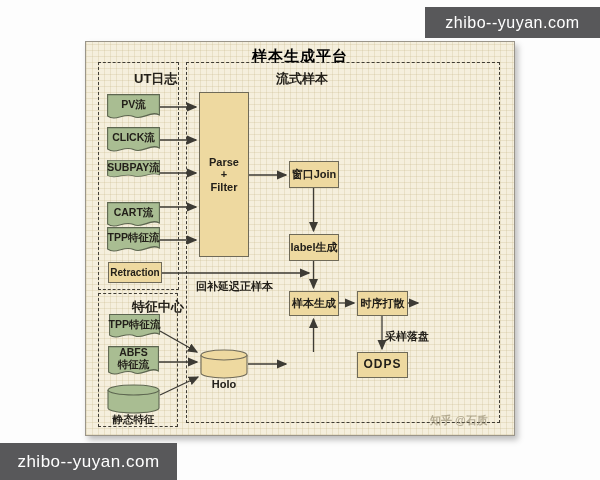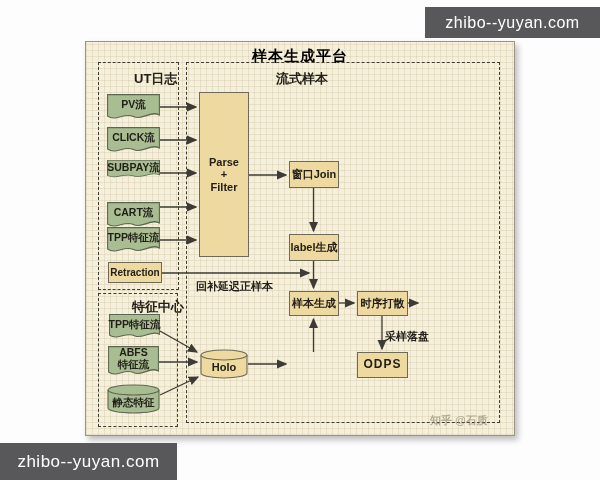--- a/index.html
+++ b/index.html
@@ -46,21 +46,21 @@
     display:flex;align-items:center;justify-content:center;flex-direction:column;
     font-size:10.5px;font-weight:700;color:#23201a;line-height:1.15;
     text-align:center;white-space:nowrap;
   }
   .rect{
     border:1.2px solid #6f6a58;background:#eed9a0;padding-left:48px;
   }
   .rect .txt{font-size:11px;}
   .shape-svg{position:absolute;left:0;top:0;width:100%;height:100%;display:block;}
   .doc .txt{height:78%;}
-  .cyl .txt{padding-top:3px;}
+  .cyl .txt{padding-top:20px;}
 
   
   .n-pv     {left:107px;top:94px;width:53px;height:27px;}
   .n-click  {left:107px;top:127px;width:53px;height:27px;}
   .n-subpay {left:107px;top:160px;width:53px;height:19px;}
   .n-cart   {left:107px;top:202px;width:53px;height:27px;}
   .n-trade  {left:107px;top:227px;width:53px;height:27px;}
   .n-retraction{left:108px;top:262px;width:54px;height:21px;}
   .n-retraction .txt{font-size:10px;}
   .n-tpp    {left:109px;top:314px;width:51px;height:26px;}

